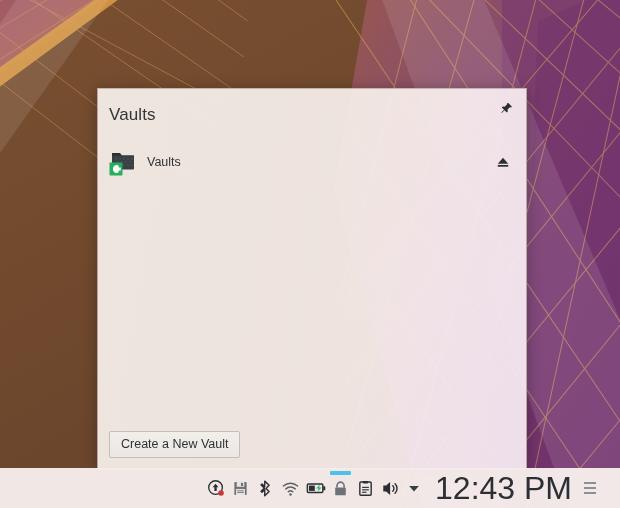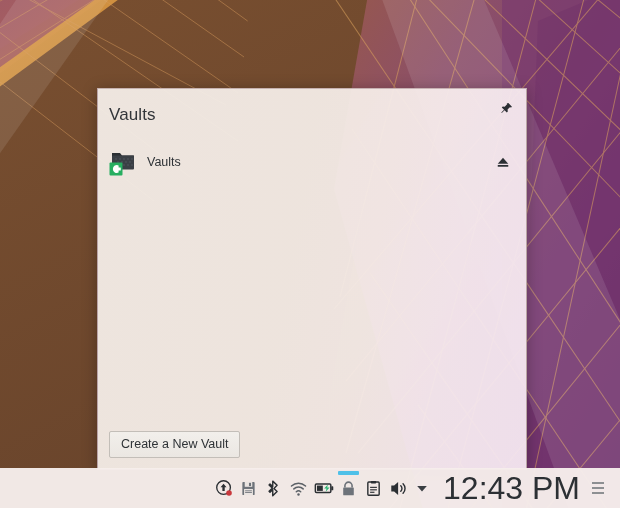--- a/index.html
+++ b/index.html
@@ -162,21 +162,21 @@
     position: absolute;
     left: 0;
     bottom: 0;
     width: 620px;
     height: 40px;
     background: rgba(246, 237, 235, 0.97);
     display: flex;
     align-items: center;
     justify-content: flex-end;
     box-sizing: border-box;
-    padding-right: 12px;
+    padding-right: 20px;
   }
   .tray {
     display: flex;
     align-items: center;
     height: 40px;
   }
   .tray-item {
     width: 25px;
     height: 40px;
     display: flex;

